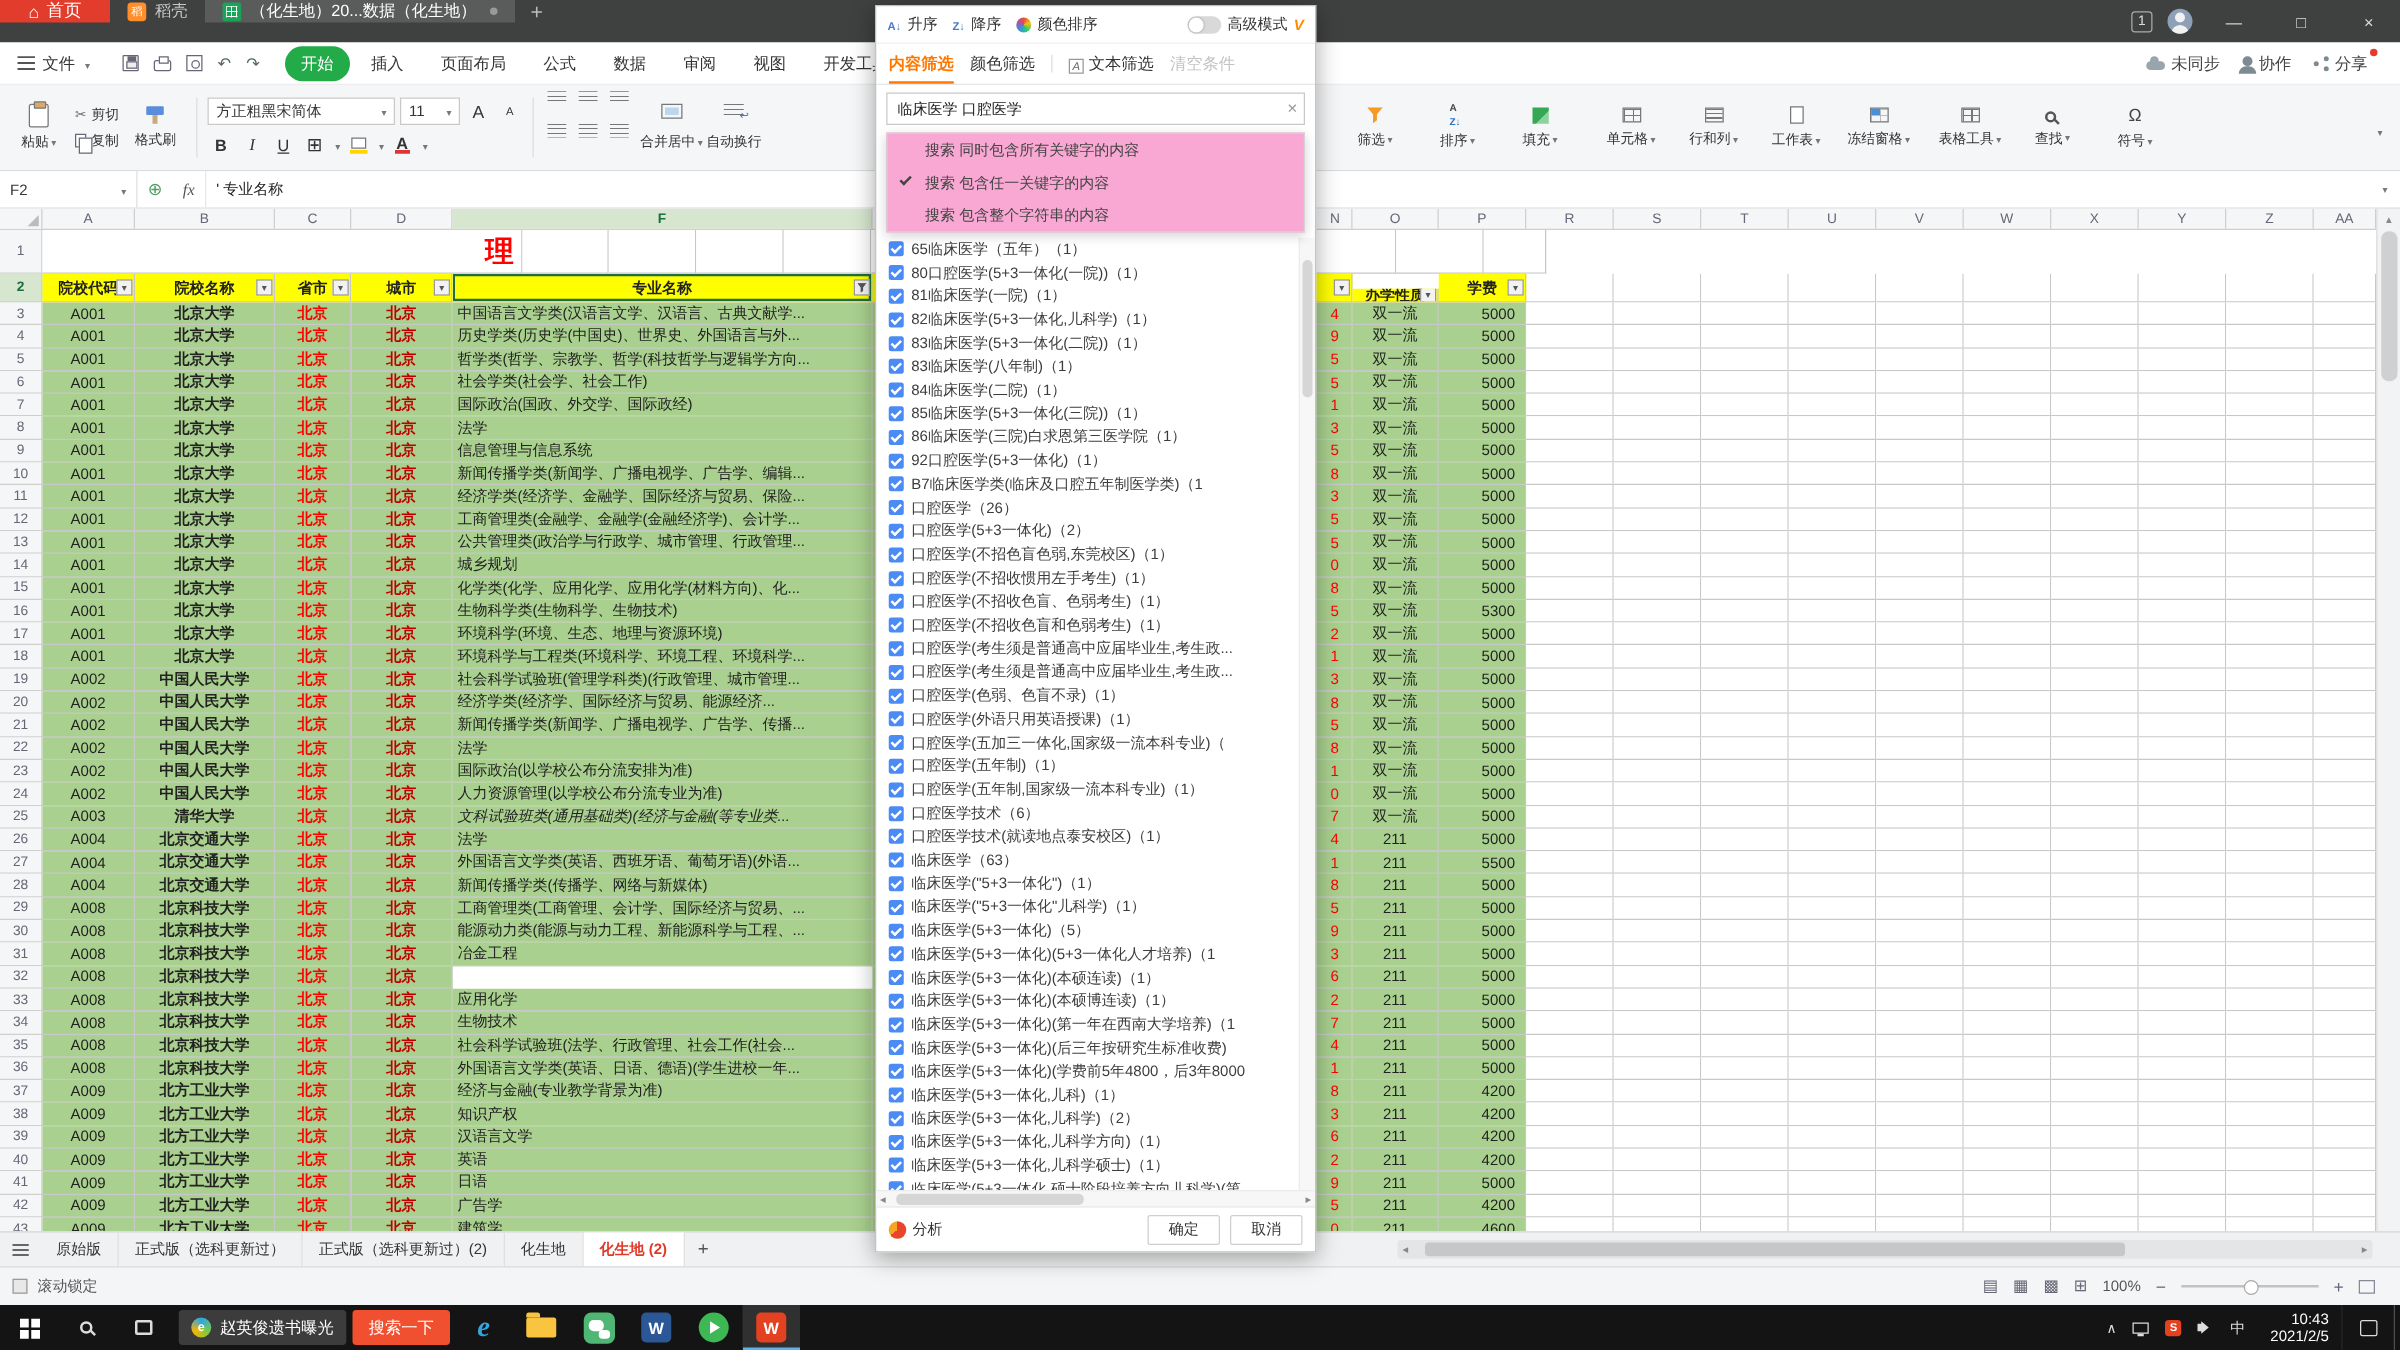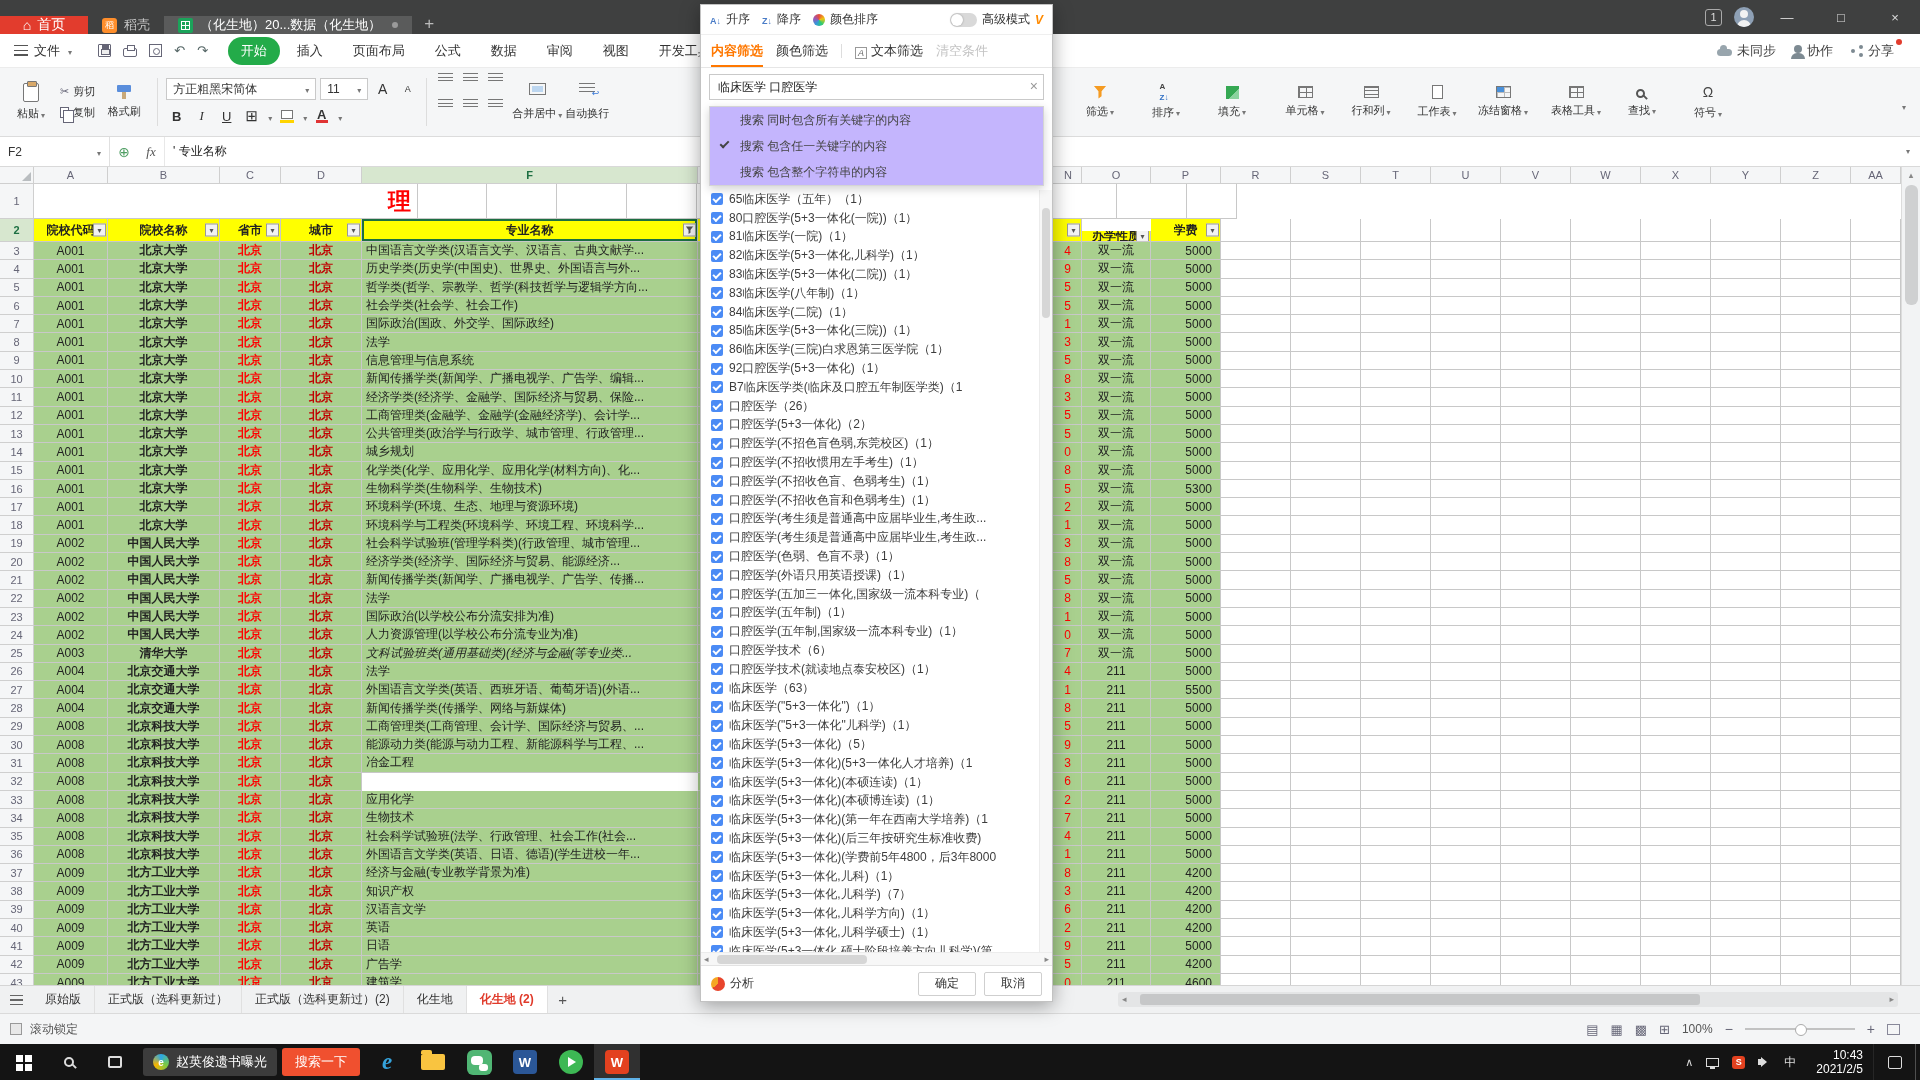--- a/index.html
+++ b/index.html
@@ -2,21 +2,21 @@
 <html><head>
 <meta charset="utf-8">
 <style>
 *{box-sizing:border-box;margin:0;padding:0}
 html,body{width:1920px;height:1080px;overflow:hidden}
 body{font-family:"Liberation Sans","DejaVu Sans",sans-serif;background:#fff}
 .screen{position:relative;width:1920px;height:1080px;background:#fff;overflow:hidden}
 .car::before{content:'▾';font-size:8px;color:#777;margin-left:2px}
 
 
-.titlebar{position:absolute;left:0;top:0;width:1920px;height:34px;background:#3f4040;display:flex;align-items:flex-end;color:#ccc}
+.titlebar{position:absolute;left:0;top:0;width:1920px;height:34px;background:#3f4040;display:flex;align-items:flex-start;color:#ccc}
 .home-tab{width:88px;background:#e23c2d;color:#fff;display:flex;align-items:center;justify-content:center;gap:6px;font-size:14px}
 .ic-home::before{content:'⌂';font-size:14px;color:#fff}
 .doc-tab{display:flex;align-items:center;gap:7px;padding:0 14px;font-size:13px;color:#c8c8c8;max-width:330px;white-space:nowrap}
 .doc-tab.active{background:#5a5b5b;color:#fff}
 .docer-ico{width:15px;height:15px;background:#ff8e2b;border-radius:3px;flex:none;position:relative}
 .docer-ico::before{content:'稻';position:absolute;inset:0;color:#fff;font-size:9px;display:flex;align-items:center;justify-content:center}
 .sheet-ico{width:15px;height:15px;background:#1ba35a;border-radius:2px;flex:none;position:relative}
 .sheet-ico::before{content:'';position:absolute;inset:3px;background:
  repeating-linear-gradient(#fff 0 1px,transparent 1px 4px),
  repeating-linear-gradient(90deg,#fff 0 1px,transparent 1px 4px)}
@@ -183,21 +183,21 @@
 .p-tabs{height:33px;flex:none;display:flex;align-items:center;gap:13px;padding:0 10px;border-bottom:1px solid #e6e6e6;font-size:13px}
 .ptab{height:100%;display:flex;align-items:center;gap:4px}
 .ptab.active{color:#ff7800;box-shadow:inset 0 -2px 0 #ff7800;font-weight:700}
 .ptab.dis{color:#c3c3c3}
 .t-ico::before{content:'A';font-size:9px;border:1px solid #999;padding:0 2px;color:#666}
 .vdiv{width:1px;height:14px;background:#ddd}
 .p-search{flex:none;padding:6px 8px;position:relative}
 .p-search input{width:100%;height:26px;border:1px solid #c9c9c9;padding:0 24px 0 8px;font-size:12px;font-family:inherit;color:#222;outline:none}
 .p-clear{position:absolute;right:14px;top:10px;color:#999;font-size:14px}
 .p-clear::before{content:'×'}
-.p-suggest{flex:none;margin:0 8px 4px;border:1px solid #d4d4d4;box-shadow:0 3px 9px rgba(0,0,0,.18);background:#c4b5fd;position:relative;z-index:5}
+.p-suggest{flex:none;margin:0 8px 4px;border:1px solid #d4d4d4;box-shadow:0 3px 9px rgba(0,0,0,.18);background:#f9a8d4;position:relative;z-index:5}
 .popt{height:26px;display:flex;align-items:center;padding-left:30px;position:relative;color:#444}
 .tick{position:absolute;left:10px;top:8px;width:9px;height:5px;border-left:2px solid #444;border-bottom:2px solid #444;transform:rotate(-45deg)}
 .p-list{flex:1;overflow:hidden;position:relative;padding-right:13px}
 .fitem{height:18.8px;display:flex;align-items:center;gap:6px;padding-left:10px;white-space:nowrap;overflow:hidden}
 .chk{width:12px;height:12px;background:#4b8bf5;border-radius:2px;position:relative;flex:none}
 .chk::after{content:'';position:absolute;left:2px;top:3px;width:6px;height:3px;border-left:2px solid #fff;border-bottom:2px solid #fff;transform:rotate(-45deg)}
 .flabel{overflow:hidden;color:#3c3c3c}
 .p-vsb{position:absolute;right:0;top:0;bottom:0;width:13px;background:#f7f7f7;border-left:1px solid #ececec}
 .p-vsb .thumb{position:absolute;left:2px;right:2px;top:18px;height:110px;background:#d6d6d6;border-radius:5px}
 .p-hsb{flex:none;height:13px;background:#f7f7f7;border-top:1px solid #ececec;position:relative}
@@ -1742,21 +1742,21 @@
         <div class="fitem">
           <span class="chk"></span>
           <span class="flabel">临床医学(5+3一体化)(学费前5年4800，后3年8000</span>
         </div>
         <div class="fitem">
           <span class="chk"></span>
           <span class="flabel">临床医学(5+3一体化,儿科)（1）</span>
         </div>
         <div class="fitem">
           <span class="chk"></span>
-          <span class="flabel">临床医学(5+3一体化,儿科学)（7）</span>
+          <span class="flabel">临床医学(5+3一体化,儿科学)（2）</span>
         </div>
         <div class="fitem">
           <span class="chk"></span>
           <span class="flabel">临床医学(5+3一体化,儿科学方向)（1）</span>
         </div>
         <div class="fitem">
           <span class="chk"></span>
           <span class="flabel">临床医学(5+3一体化,儿科学硕士)（1）</span>
         </div>
         <div class="fitem">

